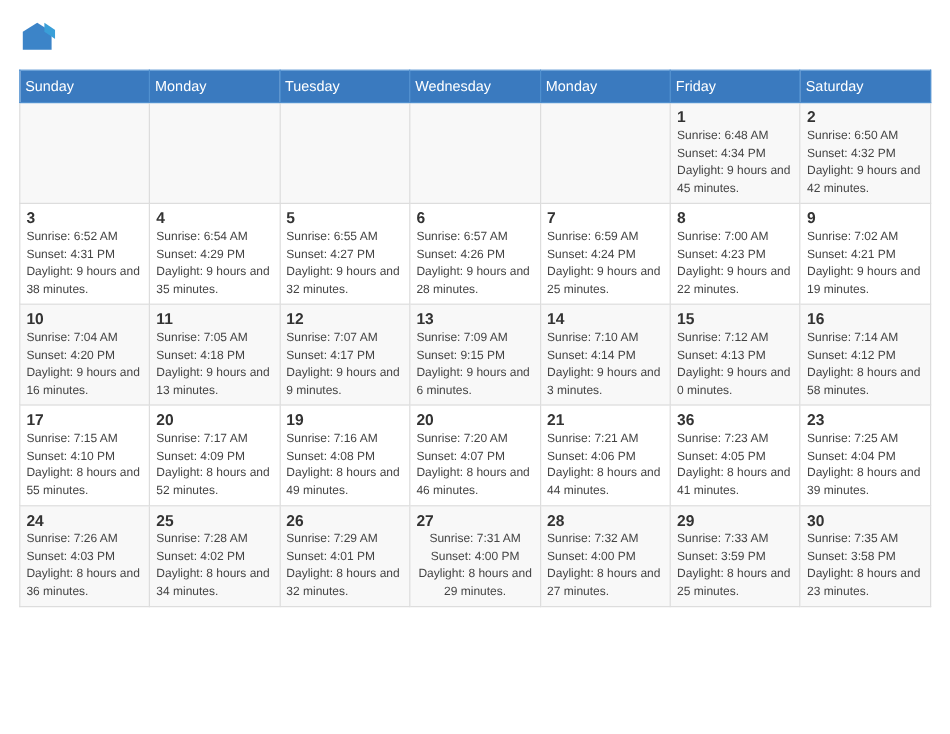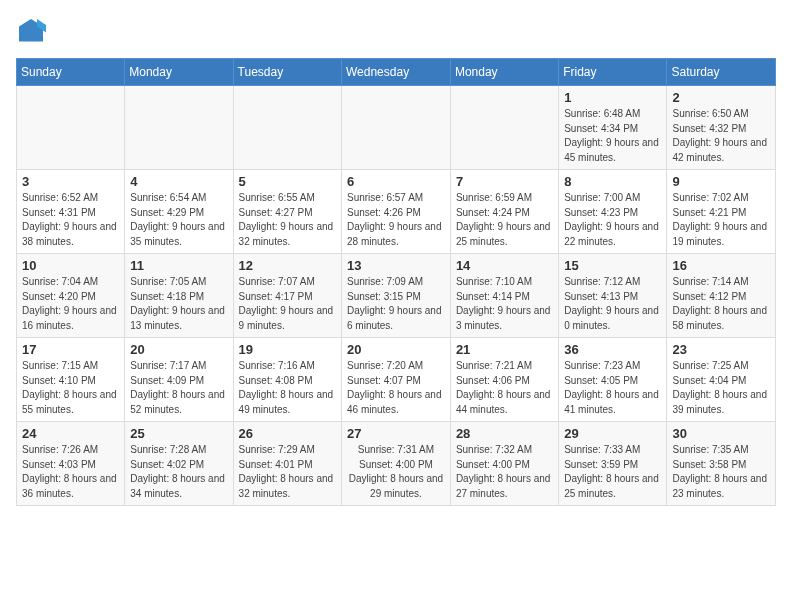--- a/index.html
+++ b/index.html
@@ -201,21 +201,21 @@
         </td>
         <td>
           <span class="day-num">12</span>
           <div class="day-info" style="white-space: pre-line;">Sunrise: 7:07 AM
 Sunset: 4:17 PM
 Daylight: 9 hours and 9 minutes.</div>
         </td>
         <td>
           <span class="day-num">13</span>
           <div class="day-info" style="white-space: pre-line;">Sunrise: 7:09 AM
-Sunset: 3:15 PM
+Sunset: 9:15 PM
 Daylight: 9 hours and 6 minutes.</div>
         </td>
         <td>
           <span class="day-num">14</span>
           <div class="day-info" style="white-space: pre-line;">Sunrise: 7:10 AM
 Sunset: 4:14 PM
 Daylight: 9 hours and 3 minutes.</div>
         </td>
         <td>
           <span class="day-num">15</span>

